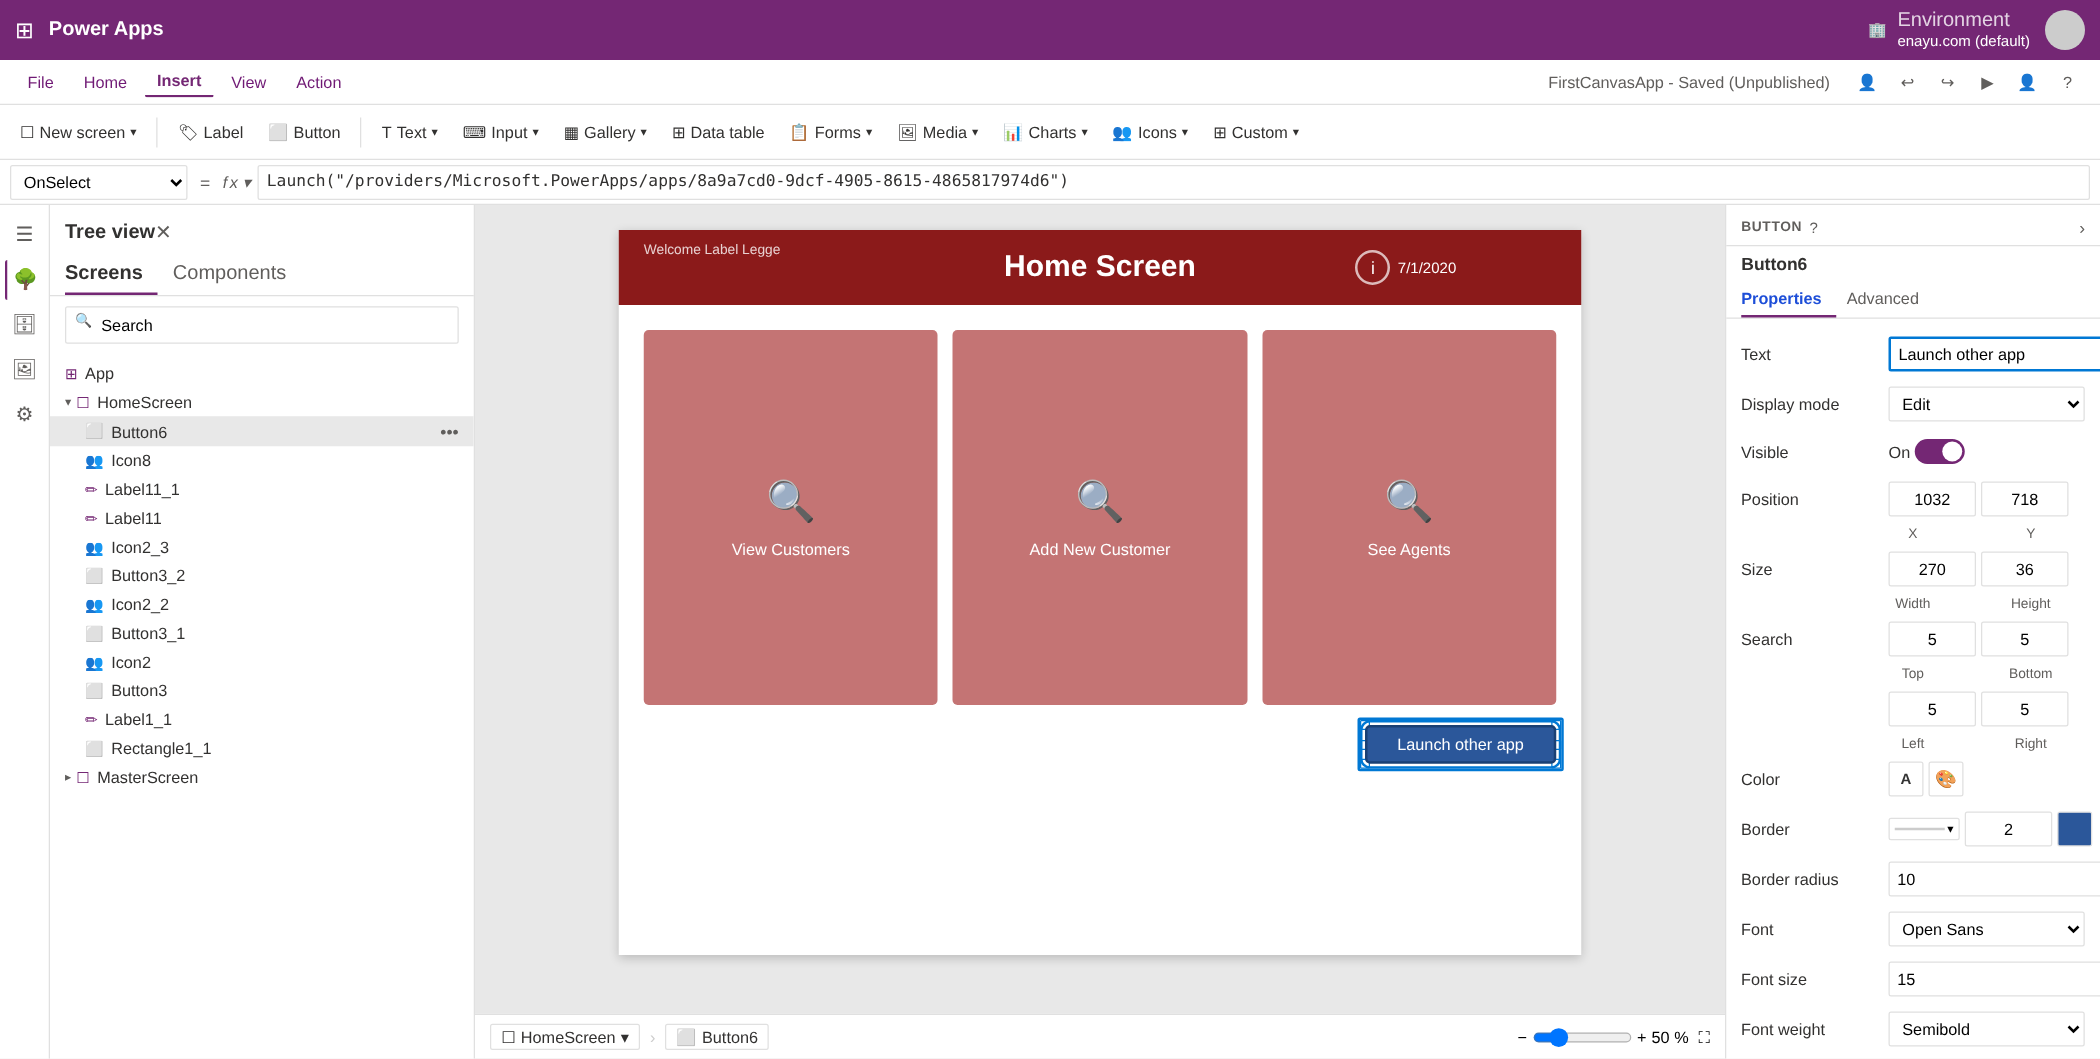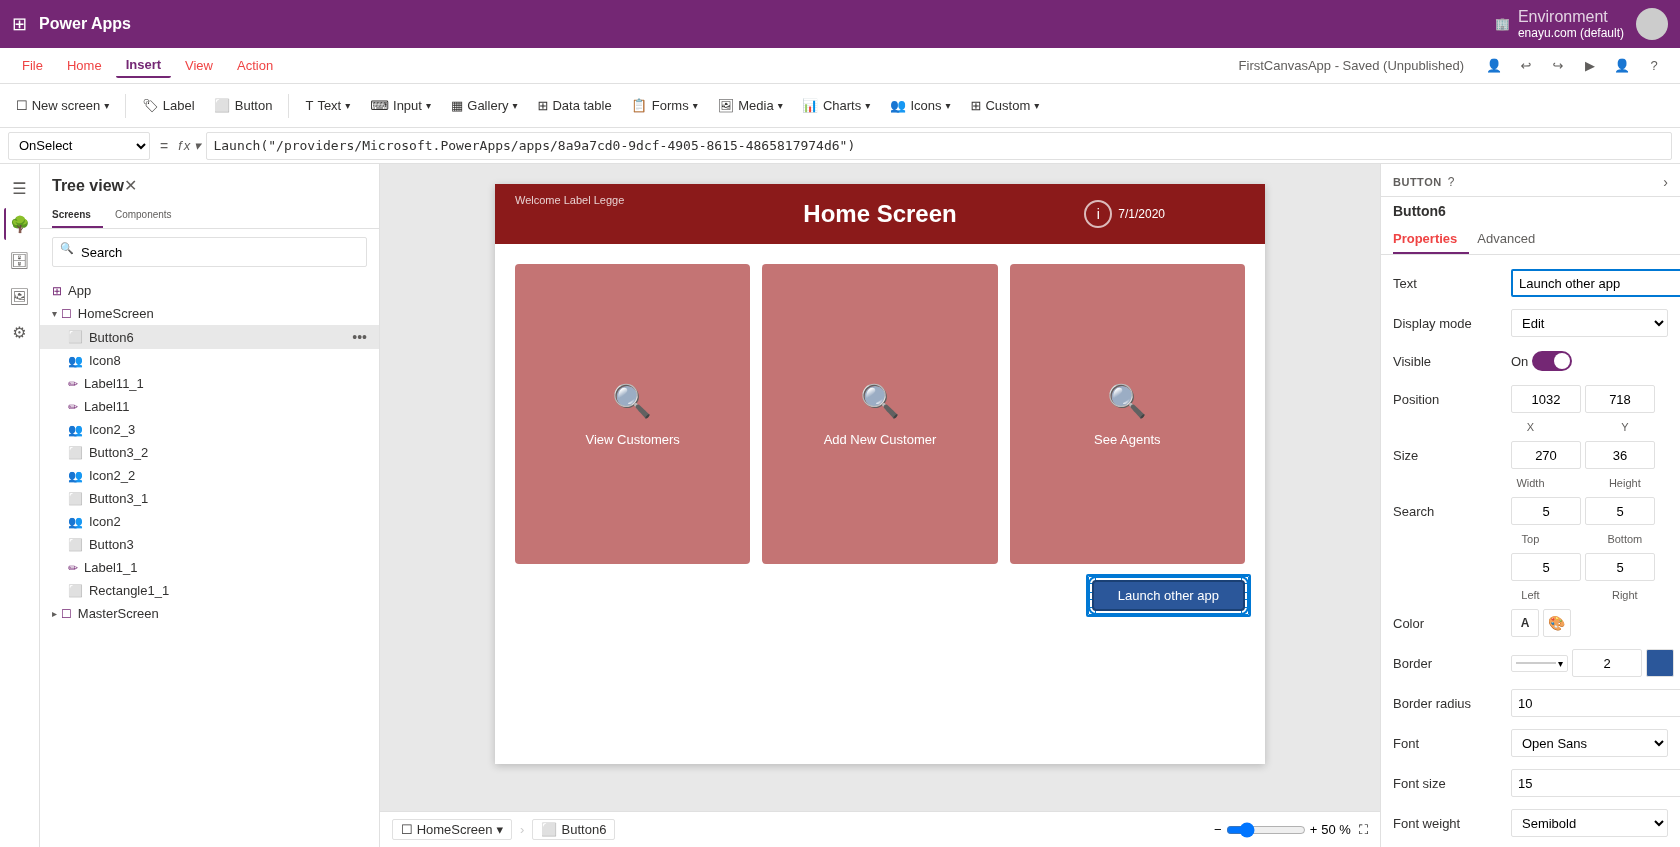--- a/index.html
+++ b/index.html
@@ -27,21 +27,21 @@
       border-bottom: 1px solid #e0e0e0;
       display: flex;
       align-items: center;
       padding: 0 12px;
       gap: 4px;
     }
     .menu-item {
       padding: 4px 10px;
       cursor: pointer;
       font-size: 13px;
-      color: #ef4444;
+      color: #701a75;
       border-radius: 2px;
     }
     .menu-item.active { border-bottom: 2px solid #742774; color: #742774; font-weight: 600; }
     #menubar .spacer { flex: 1; }
     #menubar .app-status { font-size: 13px; color: #605e5c; }
     #menubar .icon-btn { width: 28px; height: 28px; display: flex; align-items: center; justify-content: center; cursor: pointer; border-radius: 2px; color: #605e5c; }
 
     
     #toolbar {
       height: 44px;
@@ -146,21 +146,21 @@
     #tree-header .title { font-size: 16px; font-weight: 600; color: #323130; }
     #tree-header .close-btn { cursor: pointer; color: #605e5c; font-size: 16px; }
     #tree-tabs {
       display: flex;
       border-bottom: 1px solid #e0e0e0;
       padding: 0 12px;
     }
     .tree-tab {
       padding: 6px 12px 6px 0;
       cursor: pointer;
-      font-size: 10px;
+      font-size: 16px;
       color: #605e5c;
       margin-right: 12px;
     }
     .tree-tab.active {
       color: #323130;
       border-bottom: 2px solid #742774;
       font-weight: 600;
     }
     #tree-search {
       padding: 8px 12px;
@@ -323,21 +323,21 @@
       font-size: 11px;
       font-weight: 600;
       color: #605e5c;
       text-transform: uppercase;
       letter-spacing: 0.5px;
     }
     #right-panel .panel-help { color: #605e5c; font-size: 12px; }
     #right-panel .panel-component-name { font-size: 14px; font-weight: 600; color: #323130; padding: 6px 12px; }
     #right-panel .panel-tabs { display: flex; border-bottom: 1px solid #e0e0e0; padding: 0 12px; }
     .panel-tab { padding: 6px 12px 6px 0; cursor: pointer; font-size: 13px; color: #605e5c; margin-right: 8px; }
-    .panel-tab.active { color: #ef4444; border-bottom: 2px solid #742774; font-weight: 600; }
+    .panel-tab.active { color: #1d4ed8; border-bottom: 2px solid #742774; font-weight: 600; }
     .panel-collapse-btn { cursor: pointer; color: #605e5c; font-size: 14px; }
     #right-panel .props-list { padding: 8px 0; overflow-y: auto; flex: 1; }
     .prop-row {
       display: flex;
       align-items: center;
       padding: 6px 12px;
       gap: 8px;
       min-height: 36px;
     }
     .prop-label { width: 110px; font-size: 13px; color: #323130; flex-shrink: 0; }

